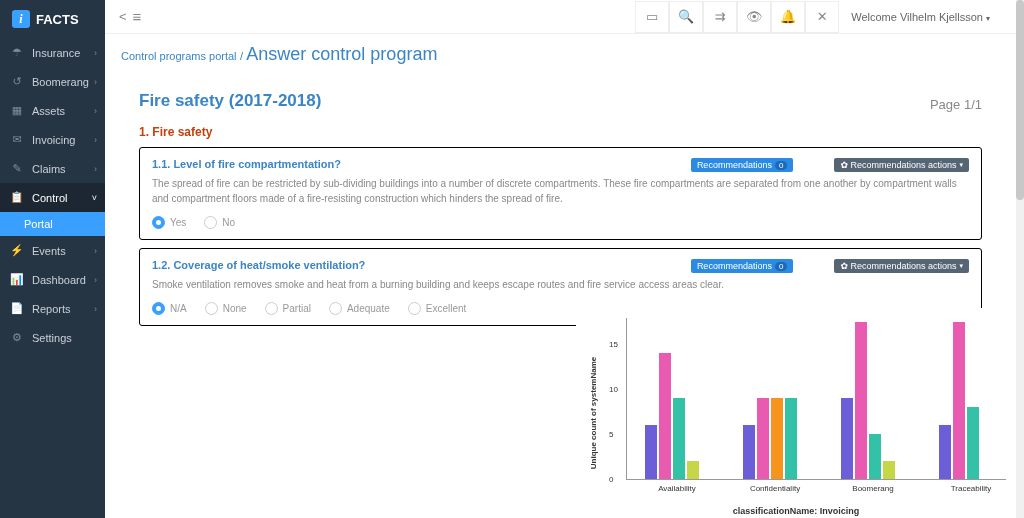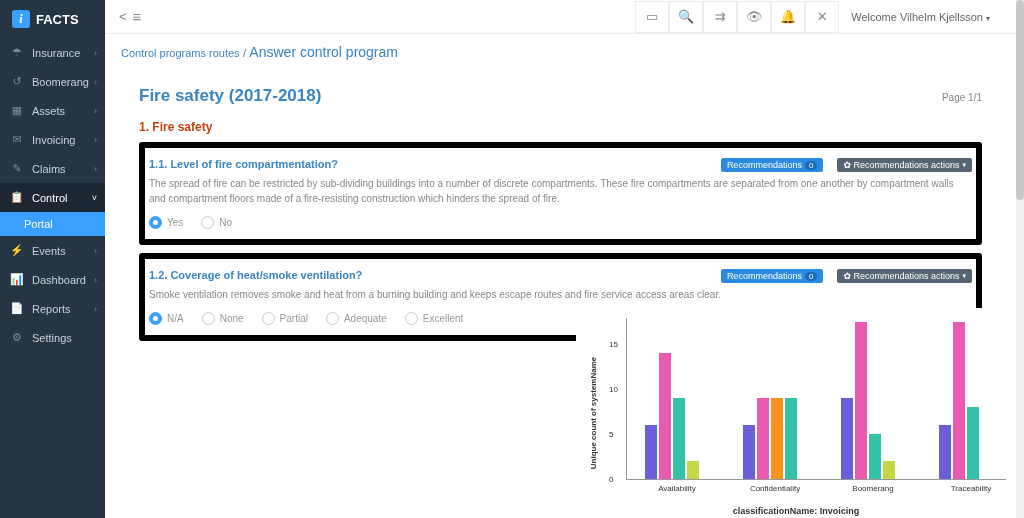--- a/index.html
+++ b/index.html
@@ -20,34 +20,34 @@
 
 .topbar { position: absolute; left: 105px; top: 0; right: 8px; height: 34px; background: #fff; border-bottom: 1px solid #eee; display: flex; align-items: center; padding: 0 14px; }
 .topbar-left { flex: 1; display: flex; align-items: center; gap: 6px; color: #888; font-size: 13px; }
 .topbar-right { display: flex; align-items: center; gap: 0; }
 .topbar-btn { width: 34px; height: 32px; border: 1px solid #eee; display: flex; align-items: center; justify-content: center; font-size: 13px; color: #888; cursor: pointer; }
 .welcome { padding: 0 12px; font-size: 11px; color: #666; cursor: pointer; }
 
 
 .content { position: absolute; left: 105px; top: 34px; right: 8px; bottom: 0; overflow: hidden; padding: 10px 16px; }
 .breadcrumb { font-size: 11px; color: #3a85c6; margin-bottom: 2px; }
-.page-title { font-size: 14px; color: #3a85c6; font-weight: 400; display: inline; }
+.page-title { font-size: 18px; color: #3a85c6; font-weight: 400; display: inline; }
 
 .panel { background: #fff; margin-top: 12px; padding: 14px 18px; }
 .panel-title { font-size: 17px; color: #3a85c6; font-weight: 700; }
-.page-indicator { float: right; font-size: 10px; color: #888; margin-top: 6px; }
+.page-indicator { float: right; font-size: 13px; color: #888; margin-top: 6px; }
 .section-title { font-size: 12px; color: #c2410c; font-weight: bold; margin-top: 14px; }
 
-.question-box { border: 6px solid #000000; border-radius: 3px; margin-top: 8px; padding: 10px 4px; position: relative; }
+.question-box { border: 1px solid #000000; border-radius: 3px; margin-top: 8px; padding: 10px 12px; position: relative; }
 .question-header { display: flex; align-items: flex-start; }
 .question-title { font-size: 11px; color: #3a85c6; font-weight: bold; flex: 1; }
 .question-buttons { display: flex; gap: 14px; }
 .btn-rec { background: #2b8ae2; color: #fff; font-size: 9px; padding: 2px 6px; border-radius: 2px; cursor: pointer; display: inline-flex; align-items: center; gap: 3px; }
 .btn-rec-badge { background: #1b6ab8; border-radius: 6px; padding: 0 4px; font-size: 8px; }
-.btn-rec-dark { background: #566573; color: #fff; font-size: 9px; padding: 2px 6px; border-radius: 2px; cursor: pointer; display: inline-flex; align-items: center; gap: 3px; }
+.btn-rec-dark { background: #566573; color: #fff; font-size: 9px; padding: 2px 6px; border-radius: 2px; cursor: pointer; display: inline-flex; align-items: center; gap: 3px; margin-left: 27px; }
 .question-desc { font-size: 10px; color: #888; margin-top: 4px; line-height: 1.5; }
 .radio-row { display: flex; gap: 18px; margin-top: 10px; align-items: center; }
 .radio-opt { display: flex; align-items: center; gap: 5px; font-size: 10px; color: #999; cursor: pointer; }
 .radio-circle { width: 13px; height: 13px; border-radius: 50%; border: 1.5px solid #ccc; display: inline-flex; align-items: center; justify-content: center; }
 .radio-opt.selected .radio-circle { border-color: #3aa0ff; background: #3aa0ff; }
 .radio-opt.selected .radio-circle::after { content: ""; width: 5px; height: 5px; background: #fff; border-radius: 50%; }
 
 
 .chart-wrap { position: absolute; right: 0; bottom: 0; width: 440px; height: 210px; background: #fff; }
 .chart-ylabel { position: absolute; left: 4px; top: 50%; transform: translate(-38%, -50%) rotate(-90deg); font-size: 8px; font-weight: bold; color: #333; white-space: nowrap; }
@@ -140,21 +140,21 @@
     <div class="welcome">
       <span>Welcome</span>
       <span>Vilhelm Kjellsson</span>
       <span style="font-size:8px"> ▾</span>
     </div>
   </div>
 </div>
 
 <div class="content">
   <div>
-    <span class="breadcrumb">Control programs routes</span>
+    <span class="breadcrumb">Control programs portal</span>
     <span class="breadcrumb sep">/</span>
     <span class="page-title">Answer control program</span>
   </div>
 
   <div class="panel">
     <span class="page-indicator">Page 1/1</span>
     <div class="panel-title">Fire safety (2017-2018)</div>
     <div class="section-title">1. Fire safety</div>
     <div id="questions">
         <div class="question-box">

